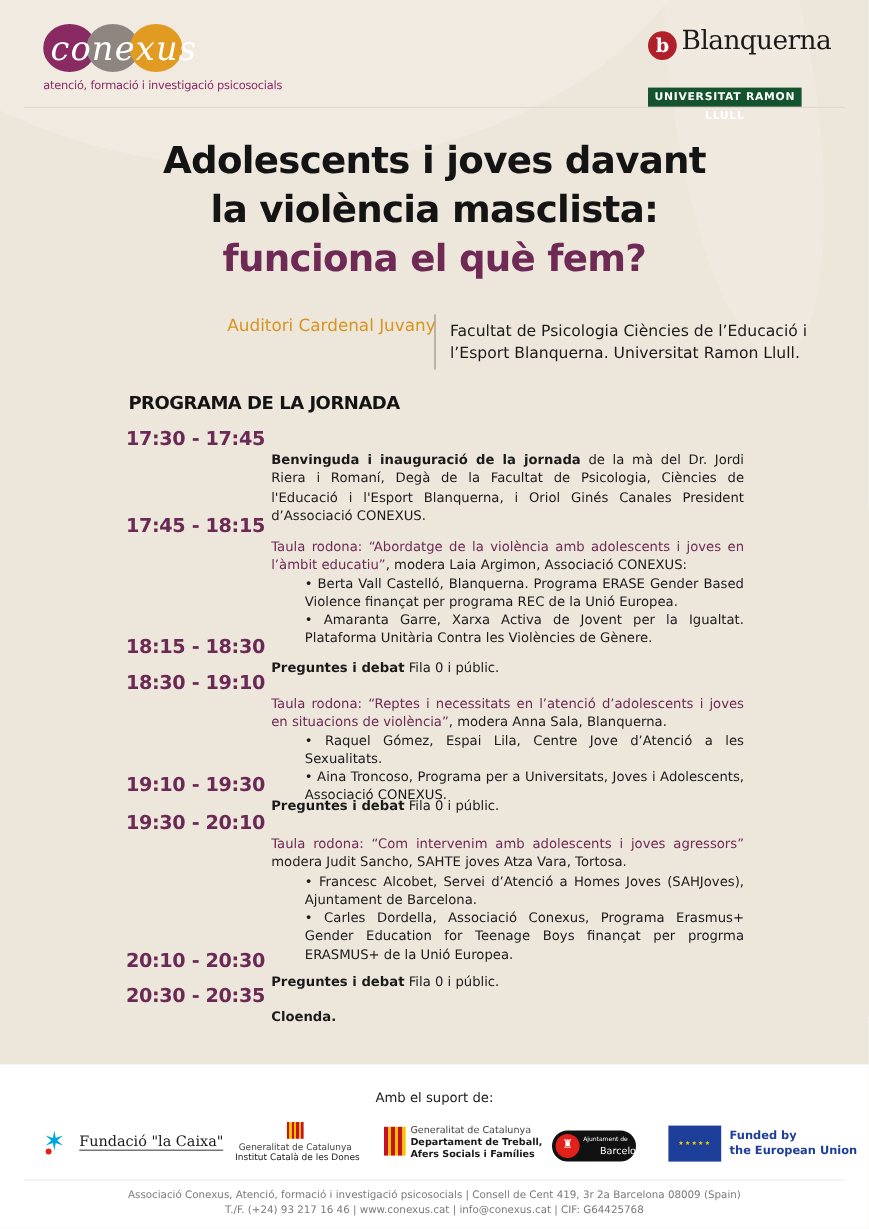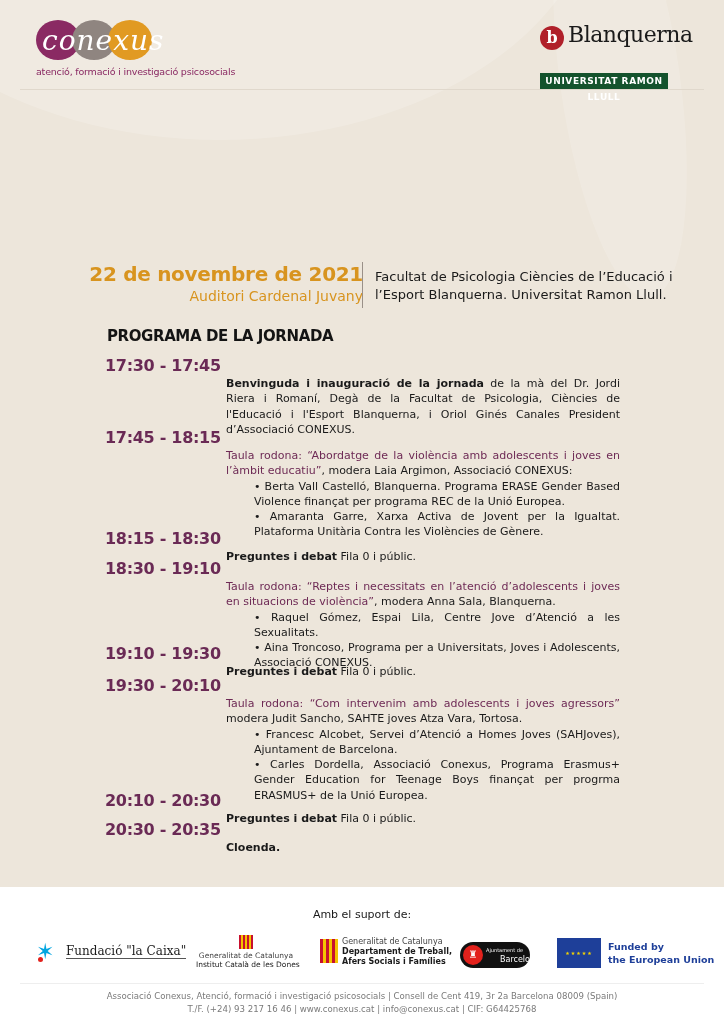--- a/index.html
+++ b/index.html
@@ -141,23 +141,27 @@
   </div>
 
   <div class="blq-logo">
     <div class="b-circ">b</div>
     <div class="name">Blanquerna</div>
     <div class="bar">UNIVERSITAT RAMON LLULL</div>
   </div>
 
   <div class="hr-line"></div>
 
+  <h1 class="title">
+    <span class="l1">Adolescents i joves davant</span>
+    <span class="l2">la violència masclista:</span>
+    <span class="l3">funciona el què fem?</span>
+  </h1>
 
   <div class="date-block">
-    <div class="date">22 de novembre de 2021</div>
     <div class="venue">Auditori Cardenal Juvany</div>
   </div>
   <div class="divider-v"></div>
   <div class="place">
     <div>Facultat de Psicologia Ciències de l’Educació i</div>
     <div>l’Esport Blanquerna. Universitat Ramon Llull.</div>
   </div>
 
   <h2 class="section-heading">PROGRAMA DE LA JORNADA</h2>
 

